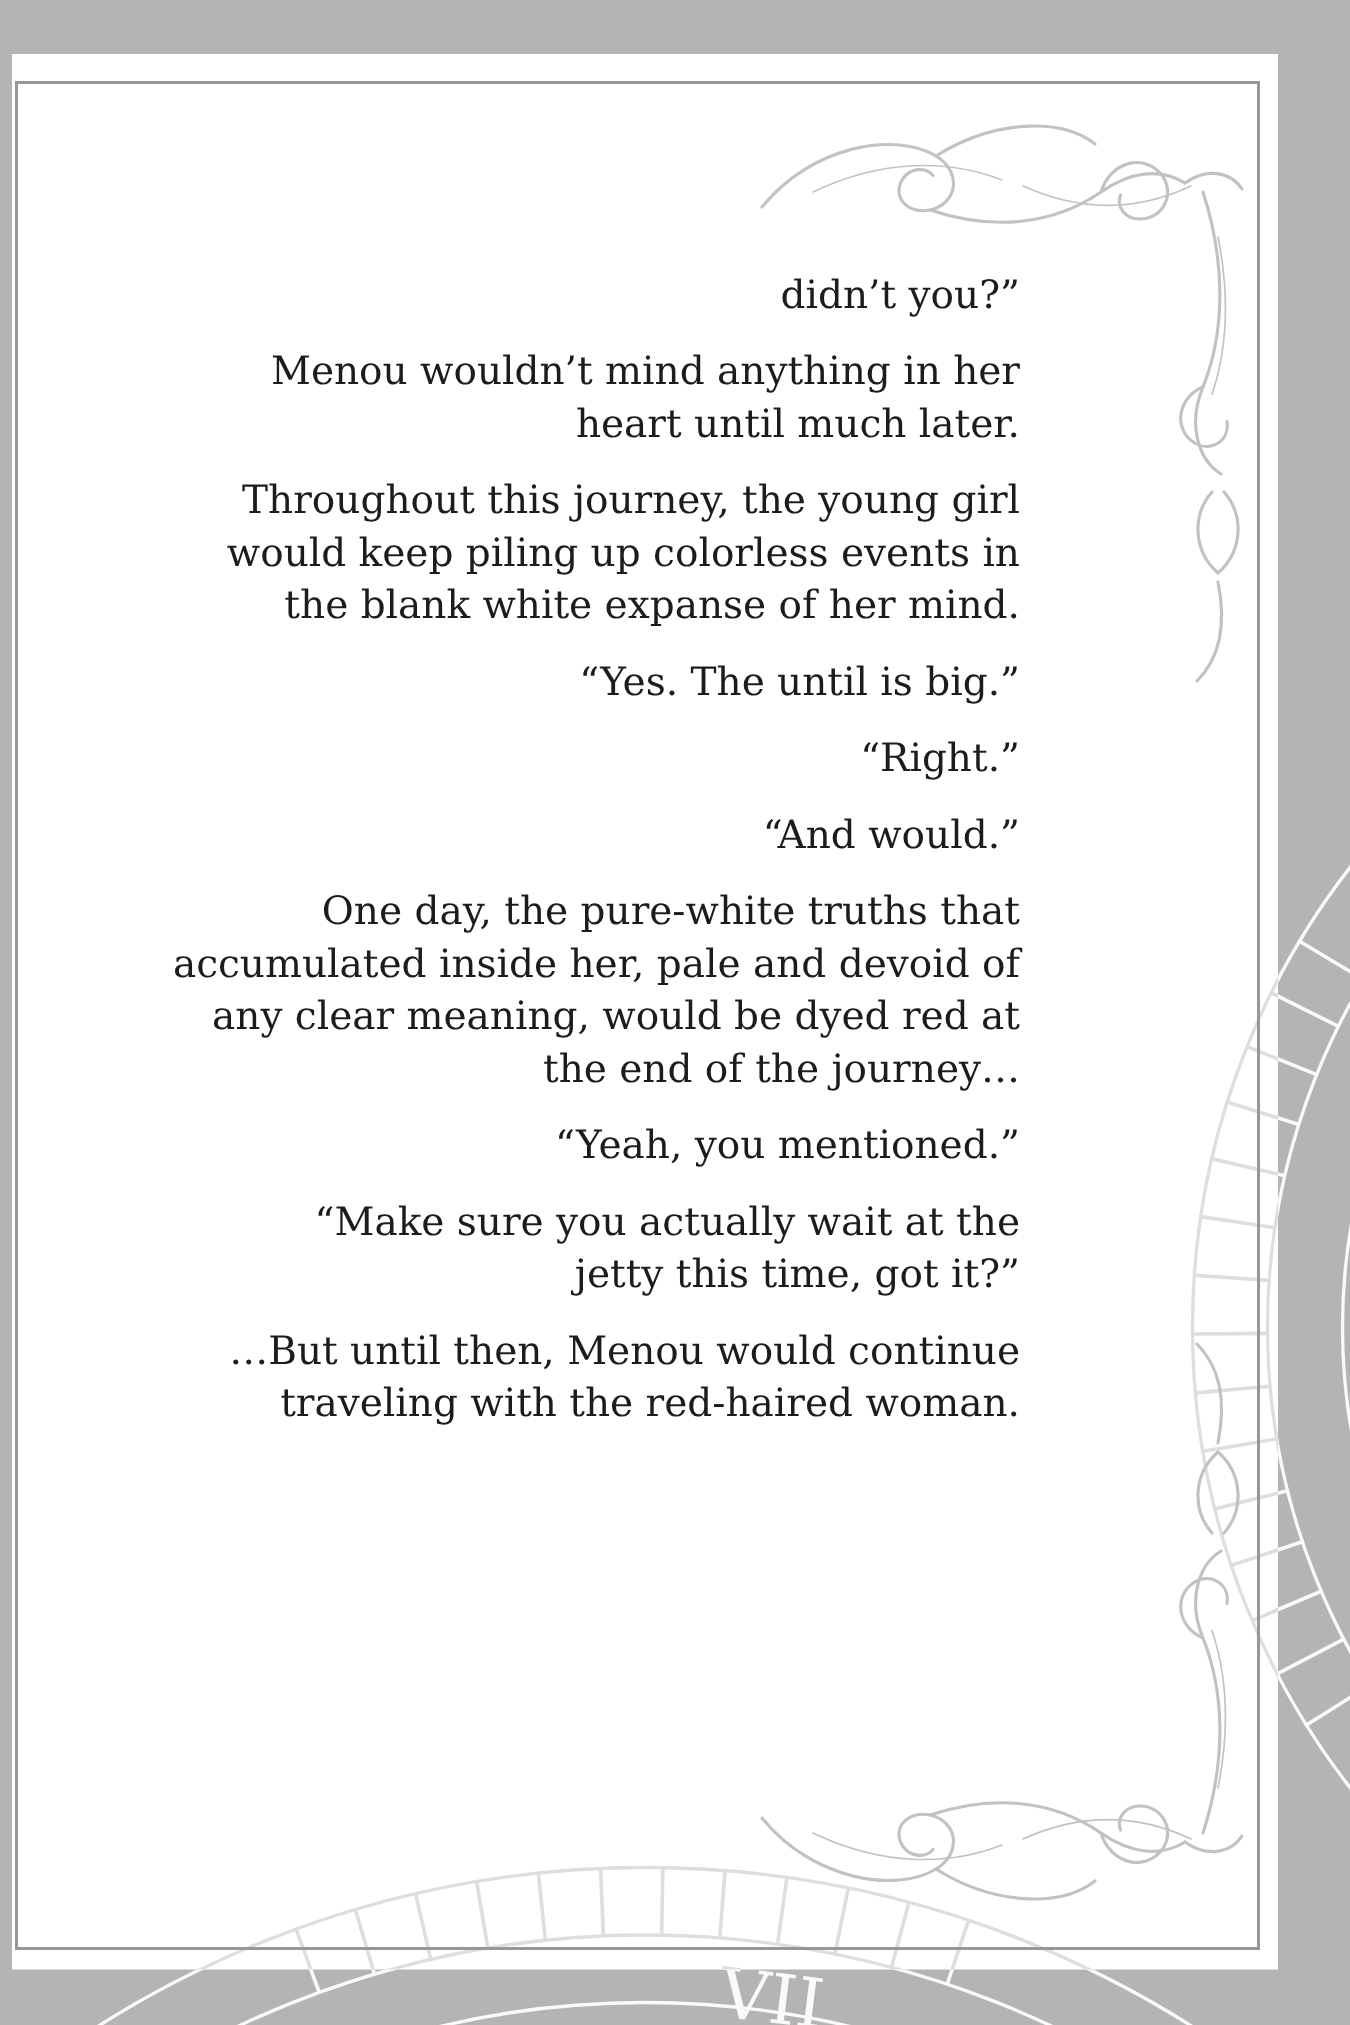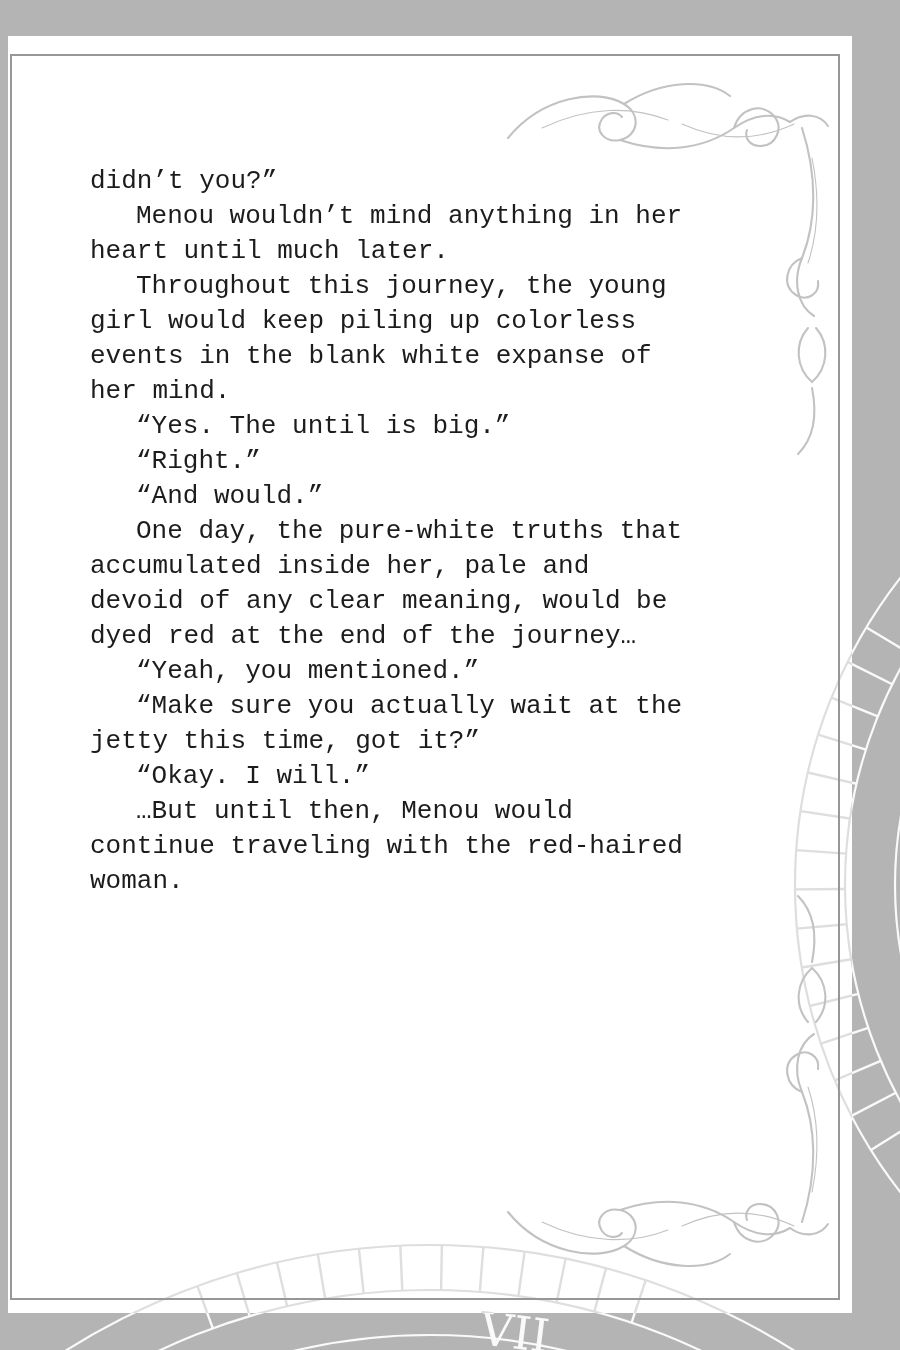--- a/index.html
+++ b/index.html
@@ -43,26 +43,25 @@
   }
   .orn{position:absolute;width:340px;height:400px;color:var(--ornament);}
   .orn path{fill:none;stroke:currentColor;stroke-width:2.1;stroke-linecap:round;}
   .orn path.thin{stroke-width:1.1;}
   .orn-top{left:502px;top:58px;}
   .orn-bottom{left:502px;top:892px;transform:scaleY(-1);}
   .text-block{
     position:absolute;left:90px;top:164px;width:606px;
   }
   .para{
-    margin:0;
+    margin:16px;
     font-size:26px;
     line-height:35px;
     color:var(--text);
-    text-align:left;
-    font-family:Liberation Mono, monospace;
+    text-align:right;
   }
   .para.indent{text-indent:46px;}
   .clock-numeral{font-family:"DejaVu Serif","Liberation Serif",serif;}
 </style>
 </head>
 <body>
 
 <div class="canvas">
 
   <svg class="clock-white" viewBox="0 0 900 1350" aria-hidden="true">
@@ -178,17 +177,16 @@
   <div class="text-block">
       <p class="para">didn’t you?”</p>
       <p class="para indent">Menou wouldn’t mind anything in her heart until much later.</p>
       <p class="para indent">Throughout this journey, the young girl would keep piling up colorless events in the blank white expanse of her mind.</p>
       <p class="para indent">“Yes. The until is big.”</p>
       <p class="para indent">“Right.”</p>
       <p class="para indent">“And would.”</p>
       <p class="para indent">One day, the pure-white truths that accumulated inside her, pale and devoid of any clear meaning, would be dyed red at the end of the journey…</p>
       <p class="para indent">“Yeah, you mentioned.”</p>
       <p class="para indent">“Make sure you actually wait at the jetty this time, got it?”</p>
-      <p class="para indent">“Okay. I will.”</p>
       <p class="para indent">…But until then, Menou would continue traveling with the red-haired woman.</p>
     </div>
 
 </div>
 
 </body></html>

